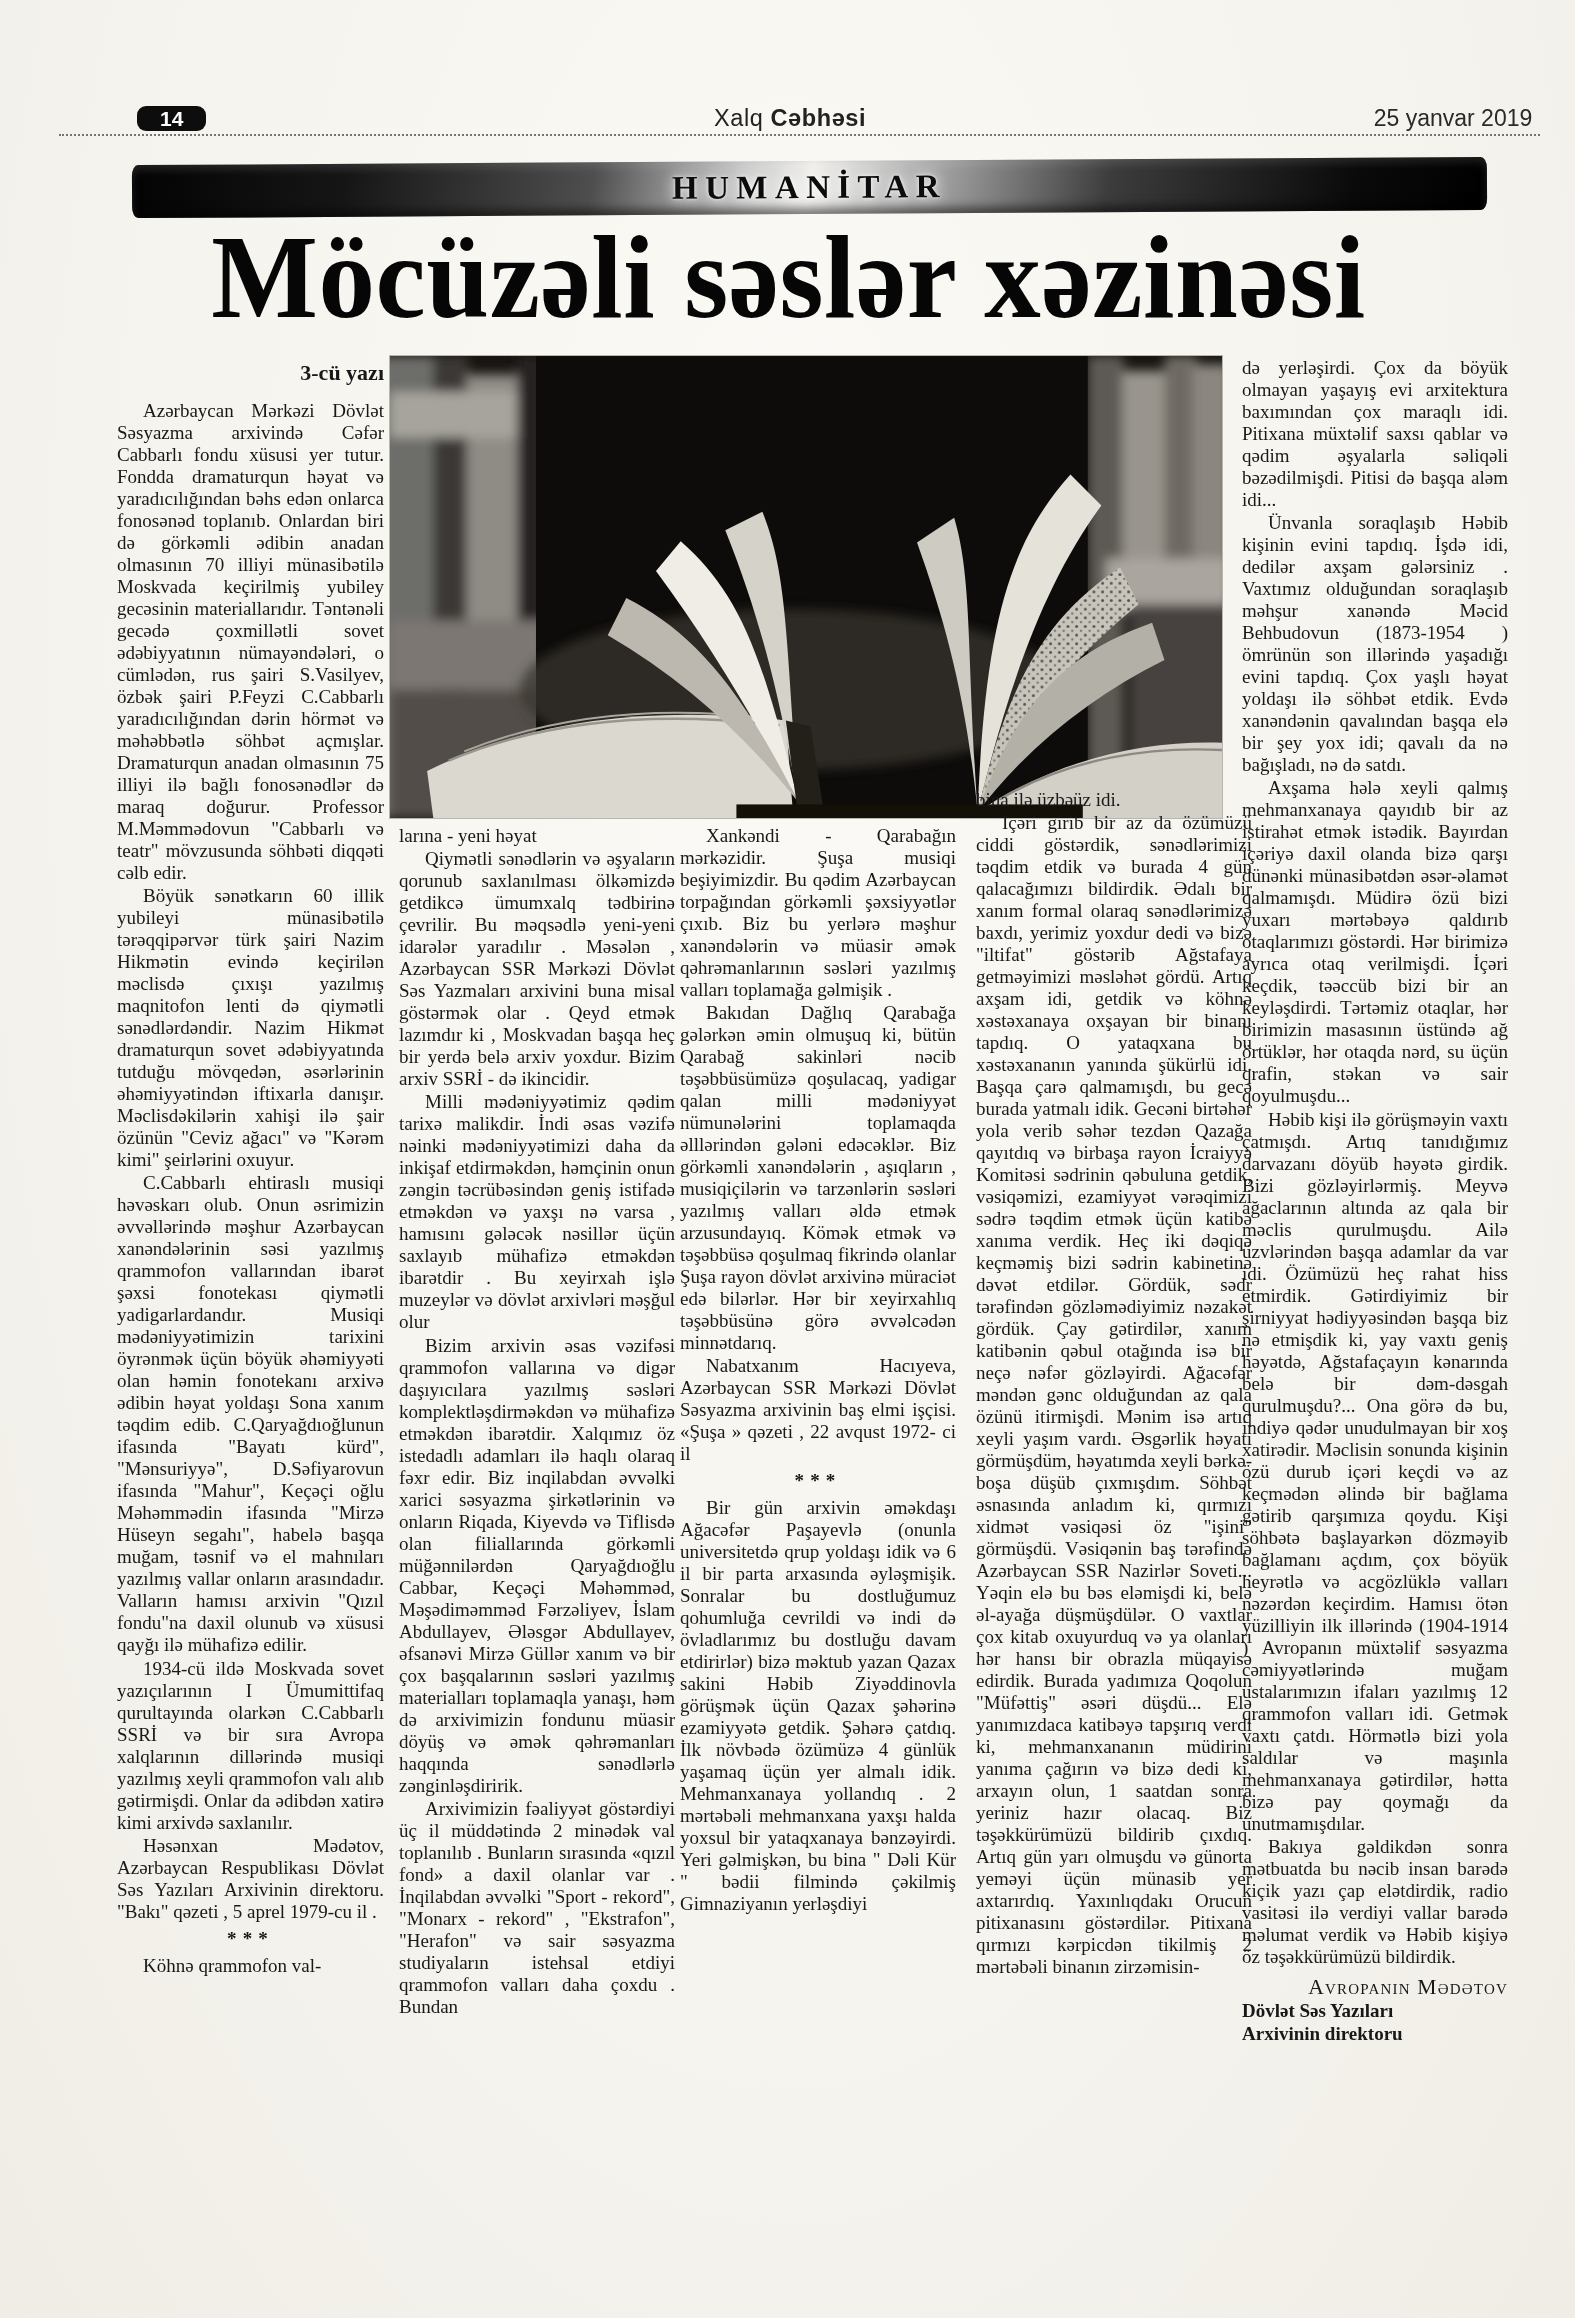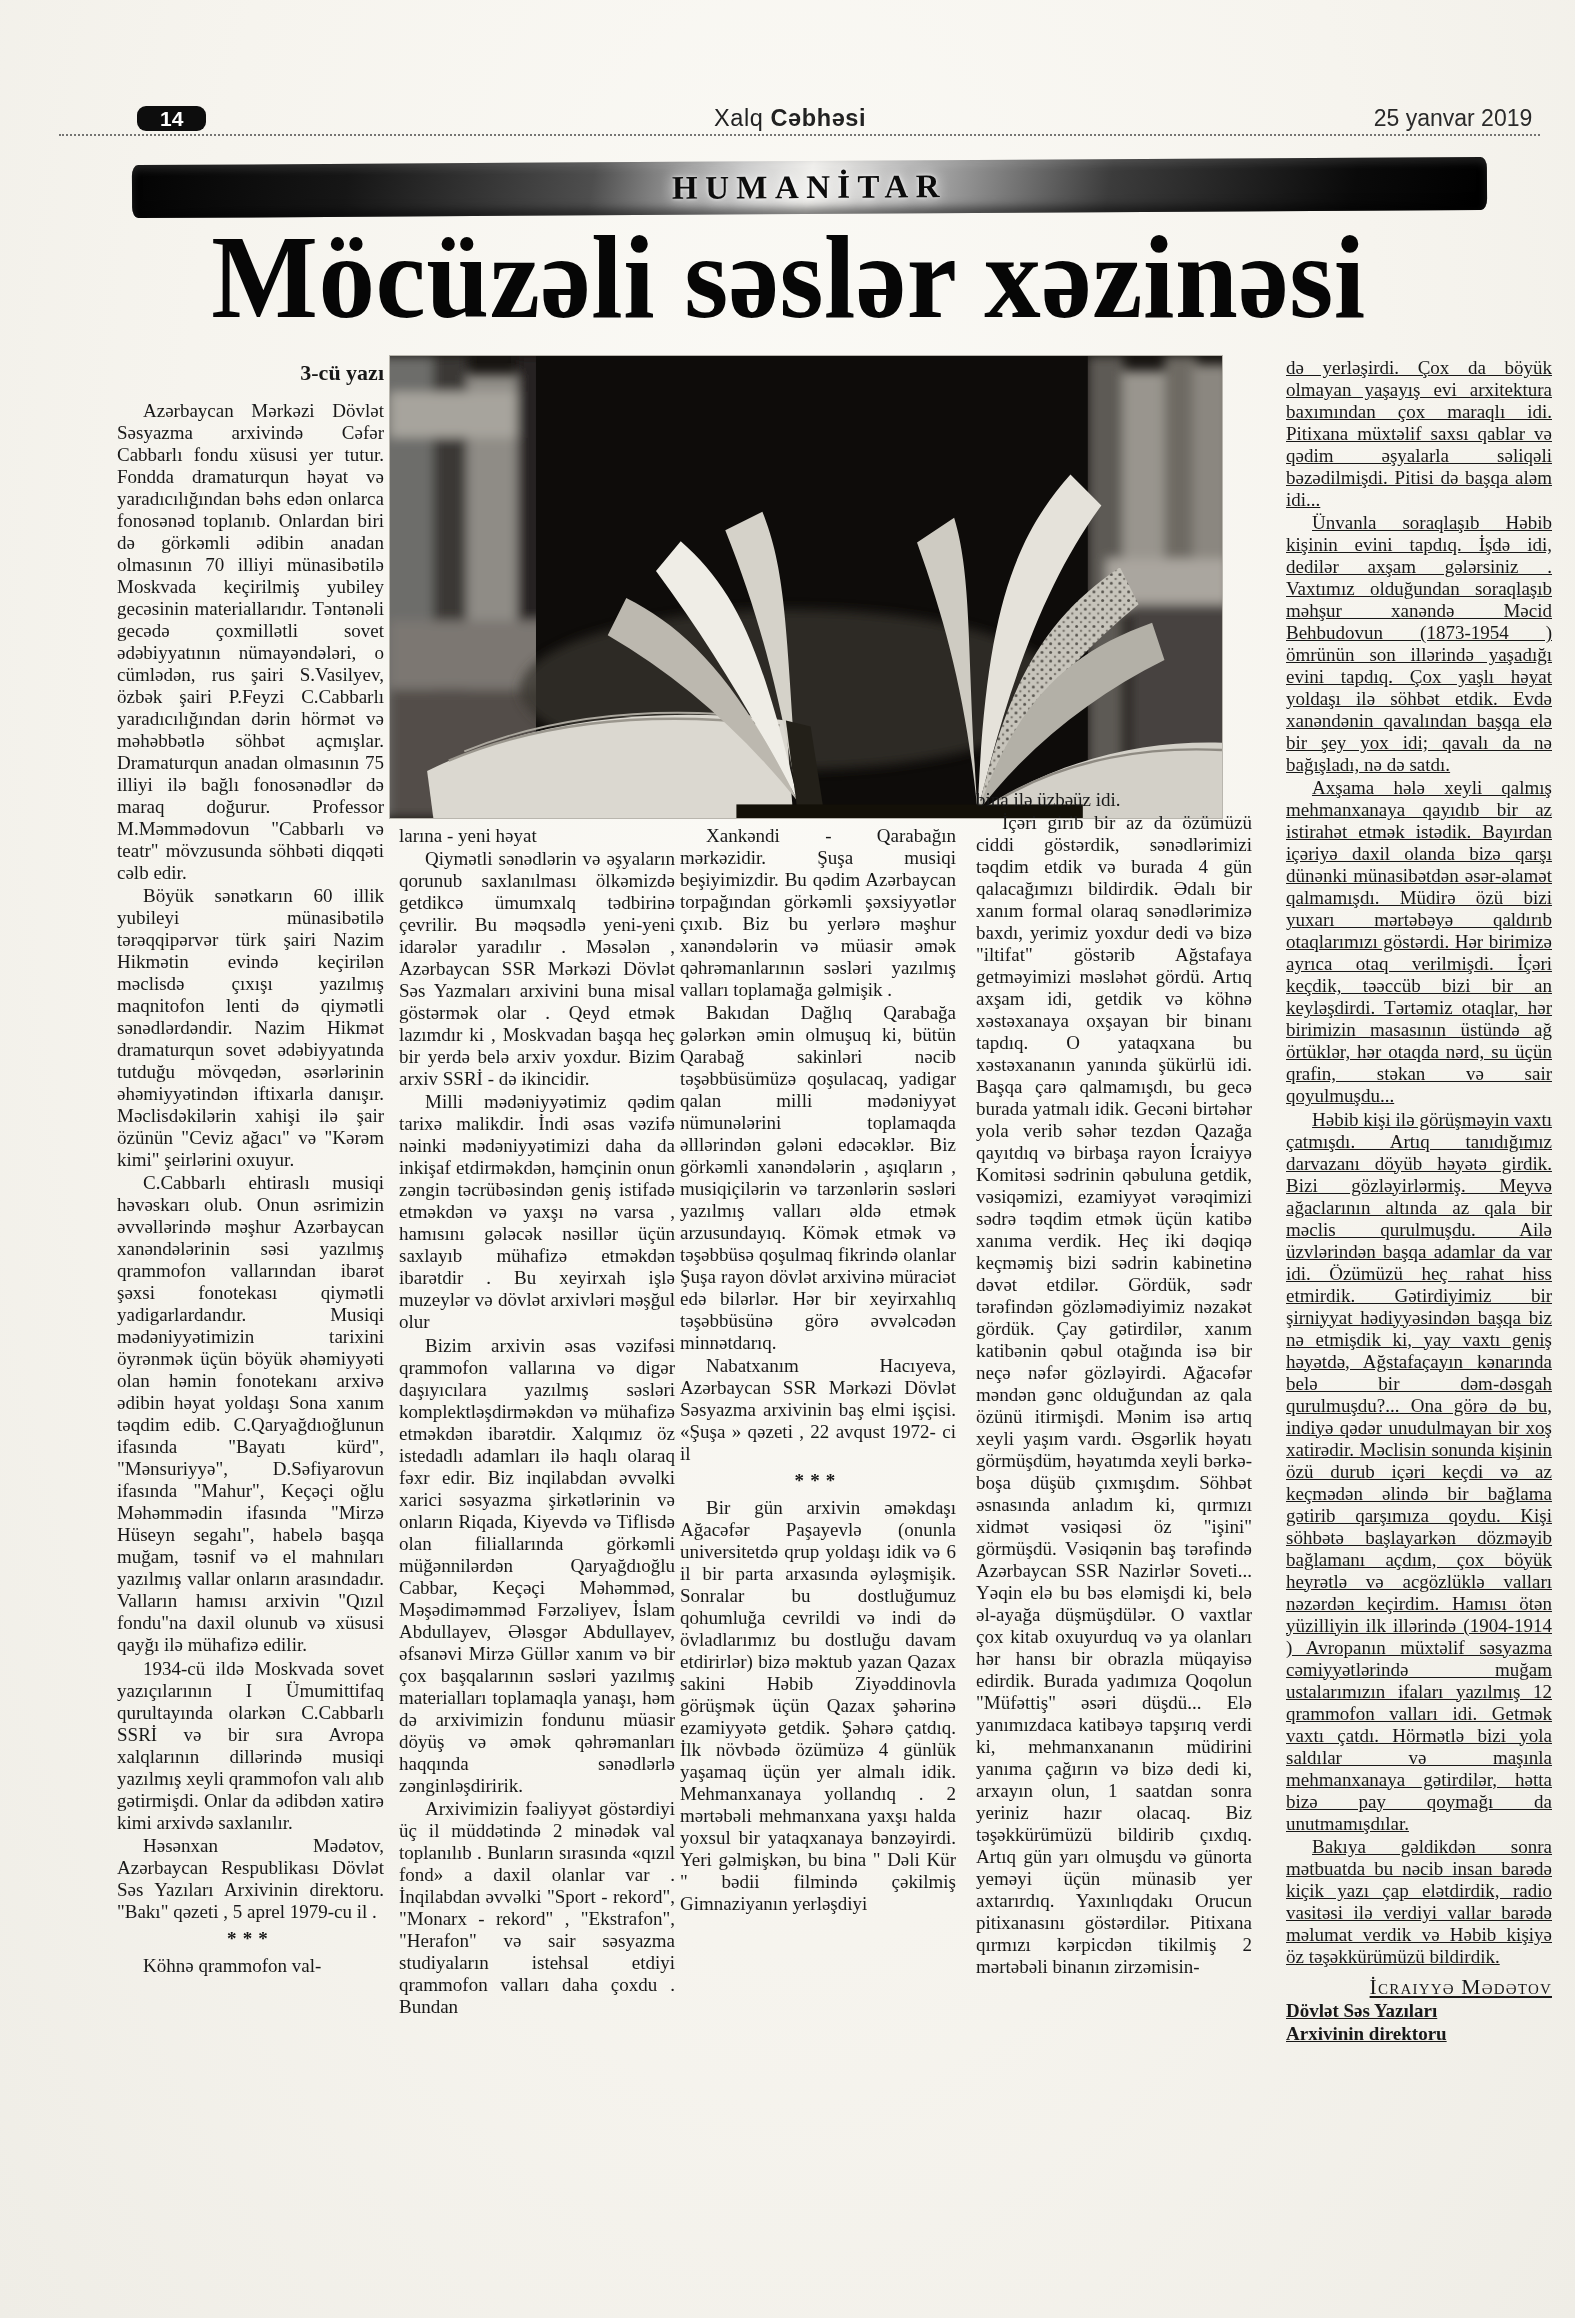--- a/index.html
+++ b/index.html
@@ -34,21 +34,21 @@
   .photo{position:absolute; left:390px; top:356px; width:832px; height:462px; margin:0;
     outline:0.6px solid #b9b6ae; background:#181512;}
   .photo svg{display:block; width:100%; height:100%;}
   
   .col{position:absolute; font-size:19px; line-height:22px; text-align:justify; color:#181818;}
   .col p{margin:0 0 1.2px 0;}
   .col1{left:117px;  top:362px;  width:267px;}
   .col2{left:399px;  top:825px; width:276px;}
   .col3{left:680px; top:825px; width:276px;}
   .col4{left:976px; top:789px; width:276px;}
-  .col5{left:1286px; top:357px;  width:266px;text-decoration:underline;}
+  .col5{left:1242px; top:357px;  width:266px;}
   .kicker{font-weight:bold; text-align:right; font-size:22px; margin:0 0 16px 0 !important;}
   .p-indent{text-indent:26px;}
   .p-flush{text-indent:0;}
   .p-stars{text-align:center; font-weight:bold; letter-spacing:6.2px; text-indent:0; margin:5px 0 !important;}
   .p-sig-name{text-align:right; font-variant:small-caps; font-size:21.6px; letter-spacing:1.2px; text-indent:0; margin-top:8.7px !important;}
   .p-sig-role{text-align:left; font-weight:bold; text-indent:0;}
 </style>
 </head>
 <body>
 
@@ -150,19 +150,19 @@
   <div class="col col4">
       <p class="p-flush">bina ilə üzbəüz idi.</p>
       <p class="p-indent">İçəri girib bir az da özümüzü ciddi göstərdik, sənədlərimizi təqdim etdik və burada 4 gün qalacağımızı bildirdik. Ədalı bir xanım formal olaraq sənədlərimizə baxdı, yerimiz yoxdur dedi və bizə "iltifat" göstərib Ağstafaya getməyimizi məsləhət gördü. Artıq axşam idi, getdik və köhnə xəstəxanaya oxşayan bir binanı tapdıq. O yataqxana bu xəstəxananın yanında şükürlü idi. Başqa çarə qalmamışdı, bu gecə burada yatmalı idik. Gecəni birtəhər yola verib səhər tezdən Qazağa qayıtdıq və birbaşa rayon İcraiyyə Komitəsi sədrinin qəbuluna getdik, vəsiqəmizi, ezamiyyət vərəqimizi sədrə təqdim etmək üçün katibə xanıma verdik. Heç iki dəqiqə keçməmiş bizi sədrin kabinetinə dəvət etdilər. Gördük, sədr tərəfindən gözləmədiyimiz nəzakət gördük. Çay gətirdilər, xanım katibənin qəbul otağında isə bir neçə nəfər gözləyirdi. Ağacəfər məndən gənc olduğundan az qala özünü itirmişdi. Mənim isə artıq xeyli yaşım vardı. Əsgərlik həyatı görmüşdüm, həyatımda xeyli bərkə-boşa düşüb çıxmışdım. Söhbət əsnasında anladım ki, qırmızı xidmət vəsiqəsi öz "işini" görmüşdü. Vəsiqənin baş tərəfində Azərbaycan SSR Nazirlər Soveti... Yəqin elə bu bəs eləmişdi ki, belə əl-ayağa düşmüşdülər. O vaxtlar çox kitab oxuyurduq və ya olanları hər hansı bir obrazla müqayisə edirdik. Burada yadımıza Qoqolun "Müfəttiş" əsəri düşdü... Elə yanımızdaca katibəyə tapşırıq verdi ki, mehmanxananın müdirini yanıma çağırın və bizə dedi ki, arxayın olun, 1 saatdan sonra yeriniz hazır olacaq. Biz təşəkkürümüzü bildirib çıxdıq. Artıq gün yarı olmuşdu və günorta yeməyi üçün münasib yer axtarırdıq. Yaxınlıqdakı Orucun pitixanasını göstərdilər. Pitixana qırmızı kərpicdən tikilmiş 2 mərtəbəli binanın zirzəmisin-</p>
     </div>
   <div class="col col5">
       <p class="p-flush">də yerləşirdi. Çox da böyük olmayan yaşayış evi arxitektura baxımından çox maraqlı idi. Pitixana müxtəlif saxsı qablar və qədim əşyalarla səliqəli bəzədilmişdi. Pitisi də başqa aləm idi...</p>
       <p class="p-indent">Ünvanla soraqlaşıb Həbib kişinin evini tapdıq. İşdə idi, dedilər axşam gələrsiniz . Vaxtımız olduğundan soraqlaşıb məhşur xanəndə Məcid Behbudovun (1873-1954 ) ömrünün son illərində yaşadığı evini tapdıq. Çox yaşlı həyat yoldaşı ilə söhbət etdik. Evdə xanəndənin qavalından başqa elə bir şey yox idi; qavalı da nə bağışladı, nə də satdı.</p>
       <p class="p-indent">Axşama hələ xeyli qalmış mehmanxanaya qayıdıb bir az istirahət etmək istədik. Bayırdan içəriyə daxil olanda bizə qarşı dünənki münasibətdən əsər-əlamət qalmamışdı. Müdirə özü bizi yuxarı mərtəbəyə qaldırıb otaqlarımızı göstərdi. Hər birimizə ayrıca otaq verilmişdi. İçəri keçdik, təəccüb bizi bir an keyləşdirdi. Tərtəmiz otaqlar, hər birimizin masasının üstündə ağ örtüklər, hər otaqda nərd, su üçün qrafin, stəkan və sair qoyulmuşdu...</p>
       <p class="p-indent">Həbib kişi ilə görüşməyin vaxtı çatmışdı. Artıq tanıdığımız darvazanı döyüb həyətə girdik. Bizi gözləyirlərmiş. Meyvə ağaclarının altında az qala bir məclis qurulmuşdu. Ailə üzvlərindən başqa adamlar da var idi. Özümüzü heç rahat hiss etmirdik. Gətirdiyimiz bir şirniyyat hədiyyəsindən başqa biz nə etmişdik ki, yay vaxtı geniş həyətdə, Ağstafaçayın kənarında belə bir dəm-dəsgah qurulmuşdu?... Ona görə də bu, indiyə qədər unudulmayan bir xoş xatirədir. Məclisin sonunda kişinin özü durub içəri keçdi və az keçmədən əlində bir bağlama gətirib qarşımıza qoydu. Kişi söhbətə başlayarkən dözməyib bağlamanı açdım, çox böyük heyrətlə və acgözlüklə valları nəzərdən keçirdim. Hamısı ötən yüzilliyin ilk illərində (1904-1914 ) Avropanın müxtəlif səsyazma cəmiyyətlərində muğam ustalarımızın ifaları yazılmış 12 qrammofon valları idi. Getmək vaxtı çatdı. Hörmətlə bizi yola saldılar və maşınla mehmanxanaya gətirdilər, hətta bizə pay qoymağı da unutmamışdılar.</p>
       <p class="p-indent">Bakıya gəldikdən sonra mətbuatda bu nəcib insan barədə kiçik yazı çap elətdirdik, radio vasitəsi ilə verdiyi vallar barədə məlumat verdik və Həbib kişiyə öz təşəkkürümüzü bildirdik.</p>
-      <p class="p-sig-name">İcraiyyə Mədətov</p>
+      <p class="p-sig-name">Avropanın Mədətov</p>
       <p class="p-sig-role">Dövlət Səs Yazıları</p>
       <p class="p-sig-role">Arxivinin direktoru</p>
     </div>
 
 </div>
 
 
 </body></html>

